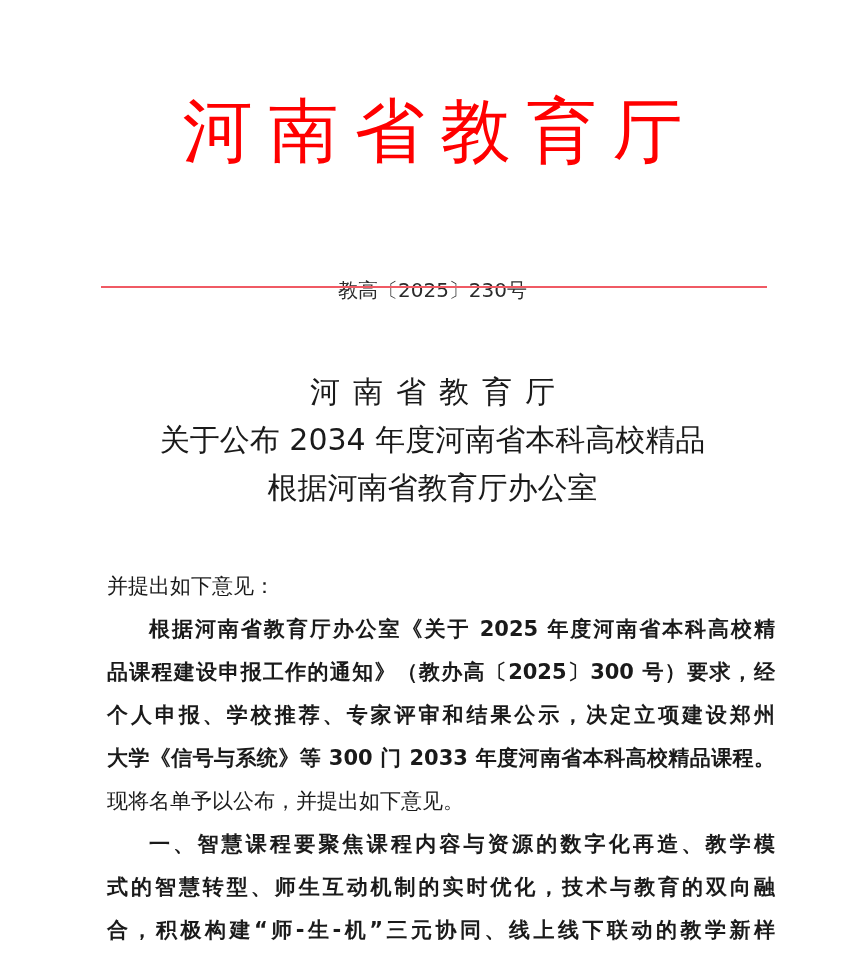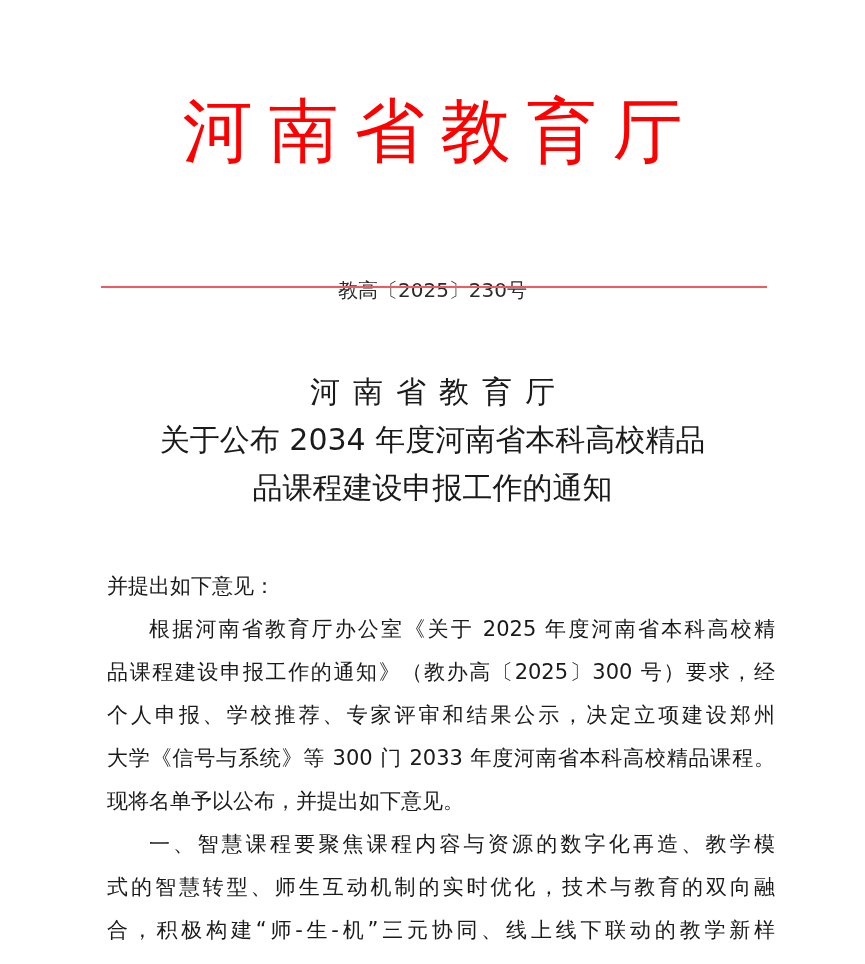--- a/index.html
+++ b/index.html
@@ -85,37 +85,38 @@
       display: block;
       white-space: nowrap;
       height: 43px;
     }
     .indent {
       padding-left: 42px;
     }
     .justify {
       text-align: justify;
       text-align-last: justify;
+      font-weight: bold;
     }
   </style>
 </head>
 <body>
 
 <div class="page">
 
   <div class="masthead">河南省教育厅</div>
 
   <div class="docnum">教高〔2025〕230号</div>
 
   <div class="redrule"></div>
 
   <div class="title-block">
     <div class="title-line1">河南省教育厅</div>
     <div>关于公布 2034 年度河南省本科高校精品</div>
-    <div>品课程建设申报工作的通知</div>
+    <div>根据河南省教育厅办公室</div>
   </div>
 
   <div class="body-text">
     <span class="line">并提出如下意见：</span>
 
     <div>
       <span class="line indent justify">根据河南省教育厅办公室《关于 2025 年度河南省本科高校精</span>
       <span class="line justify">品课程建设申报工作的通知》（教办高〔2025〕300 号）要求，经</span>
       <span class="line justify">个人申报、学校推荐、专家评审和结果公示，决定立项建设郑州</span>
       <span class="line justify">大学《信号与系统》等 300 门 2033 年度河南省本科高校精品课程。</span>

